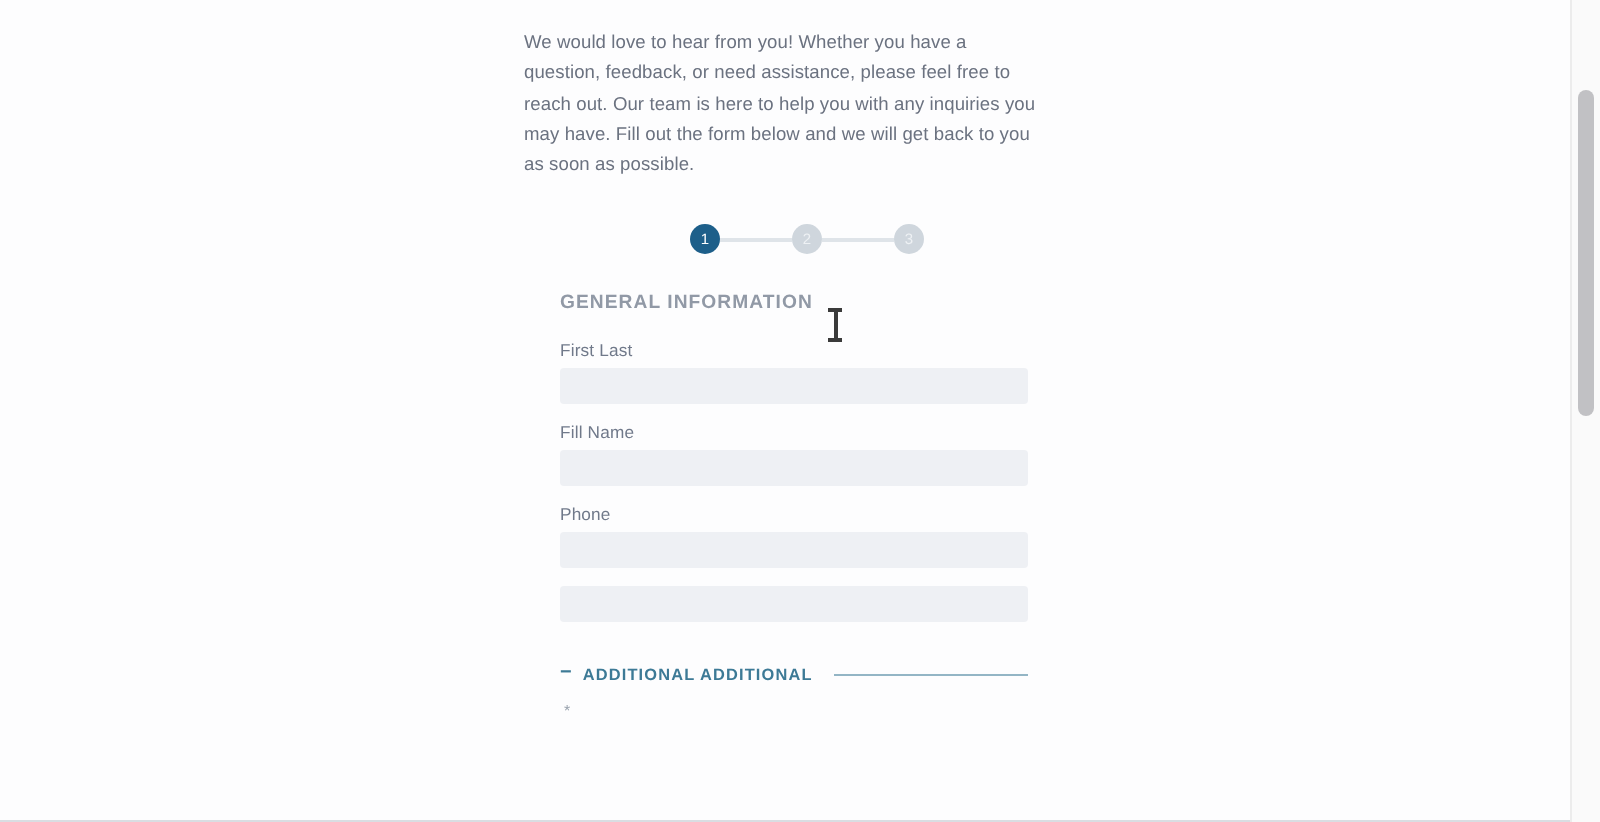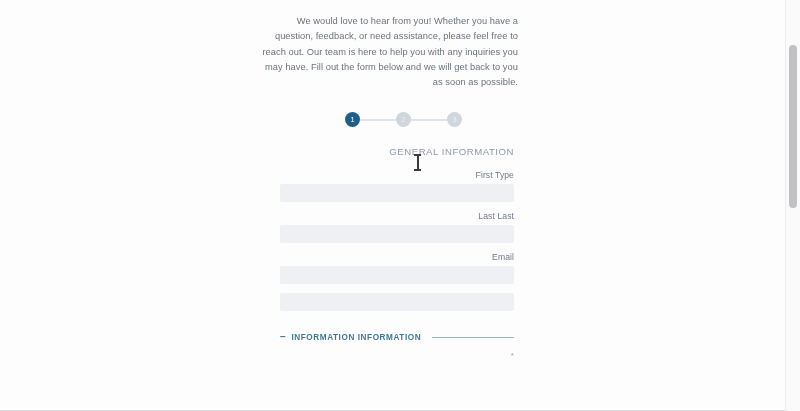--- a/index.html
+++ b/index.html
@@ -1,15 +1,15 @@
 <!DOCTYPE html>
 <html><head>
 <meta charset="utf-8">
 <style>
-  * { box-sizing: border-box; margin: 0; padding: 0; text-align: right; }
+  * { box-sizing: border-box; margin: 0; padding: 0; }
 
   html, body {
     width: 800px;
     height: 411px;
     overflow: hidden;
   }
 
   body {
     font-family: "Liberation Sans", sans-serif;
     background: #fdfdfe;
@@ -73,20 +73,21 @@
     background: #dfe4e9;
     flex: 0 0 auto;
   }
 
   
   .section-title {
     font-size: 9.6px;
     color: #9199a6;
     letter-spacing: .055em;
     margin: 19px 0 13px 0;
+    font-weight: bold;
   }
 
   .section-title-collapsible {
     display: flex;
     align-items: center;
     gap: 5px;
     margin: 21px 0 9px 0;
     color: #3d7a96;
     font-size: 8.2px;
     letter-spacing: .07em;
@@ -239,41 +240,41 @@
       <div class="step-dot inactive">2</div>
       <div class="step-line"></div>
       <div class="step-dot inactive">3</div>
     </div>
 
     <div class="column">
 
       <div class="section-title">GENERAL INFORMATION</div>
 
       <div class="field">
-        <label class="field-label">First Type</label>
-        <input class="text-input" type="text" value="" style="">
-      </div>
-
-      <div class="field">
-        <label class="field-label">Last Last</label>
-        <input class="text-input" type="text" value="" style="">
-      </div>
-
-      <div class="field">
-        <label class="field-label">Email</label>
+        <label class="field-label">First Last</label>
+        <input class="text-input" type="text" value="" style="">
+      </div>
+
+      <div class="field">
+        <label class="field-label">Fill Name</label>
+        <input class="text-input" type="text" value="" style="">
+      </div>
+
+      <div class="field">
+        <label class="field-label">Phone</label>
         <input class="text-input" type="text" value="" style="">
       </div>
 
       <div class="field">
         <input class="text-input" type="text" value="" style="">
       </div>
 
       <div class="section-title-collapsible">
         <span class="collapse-toggle">−</span>
-        <span>INFORMATION INFORMATION</span>
+        <span>ADDITIONAL ADDITIONAL</span>
         <span class="section-rule"></span>
       </div>
 
 
       <div class="field">
         <label class="field-label"><span class="req">*</span></label>
 
       </div>
 
     </div>

